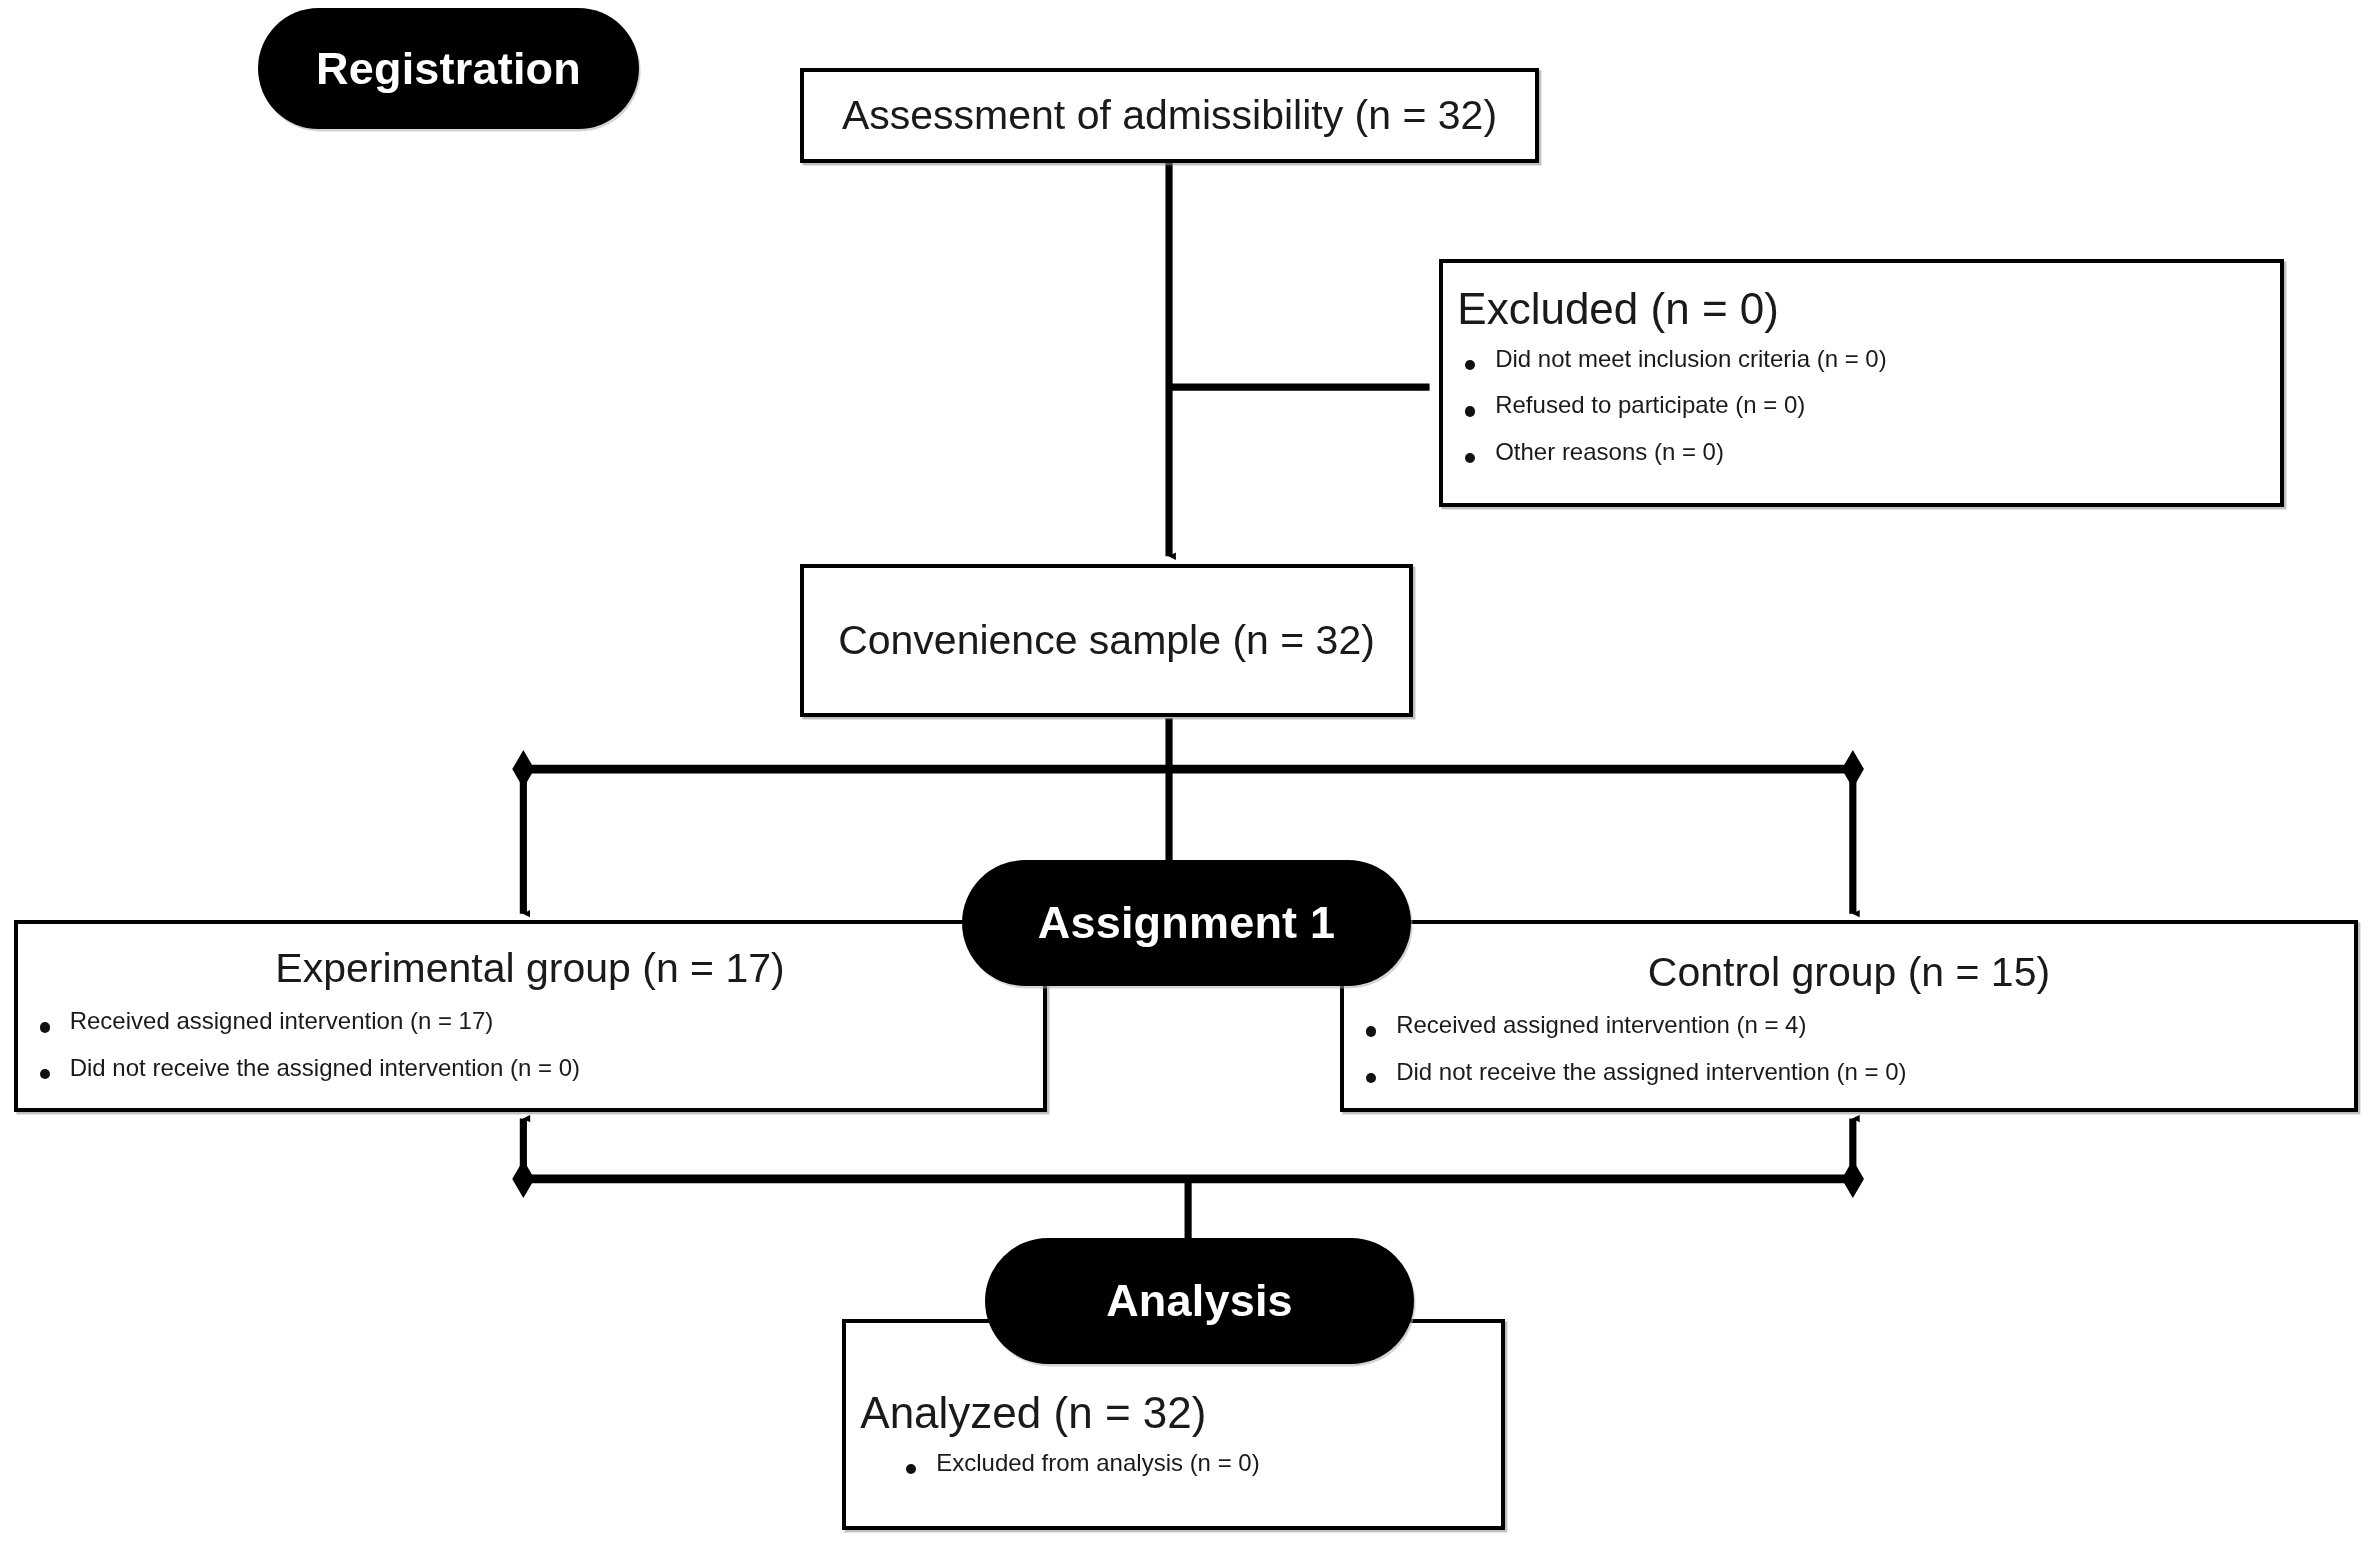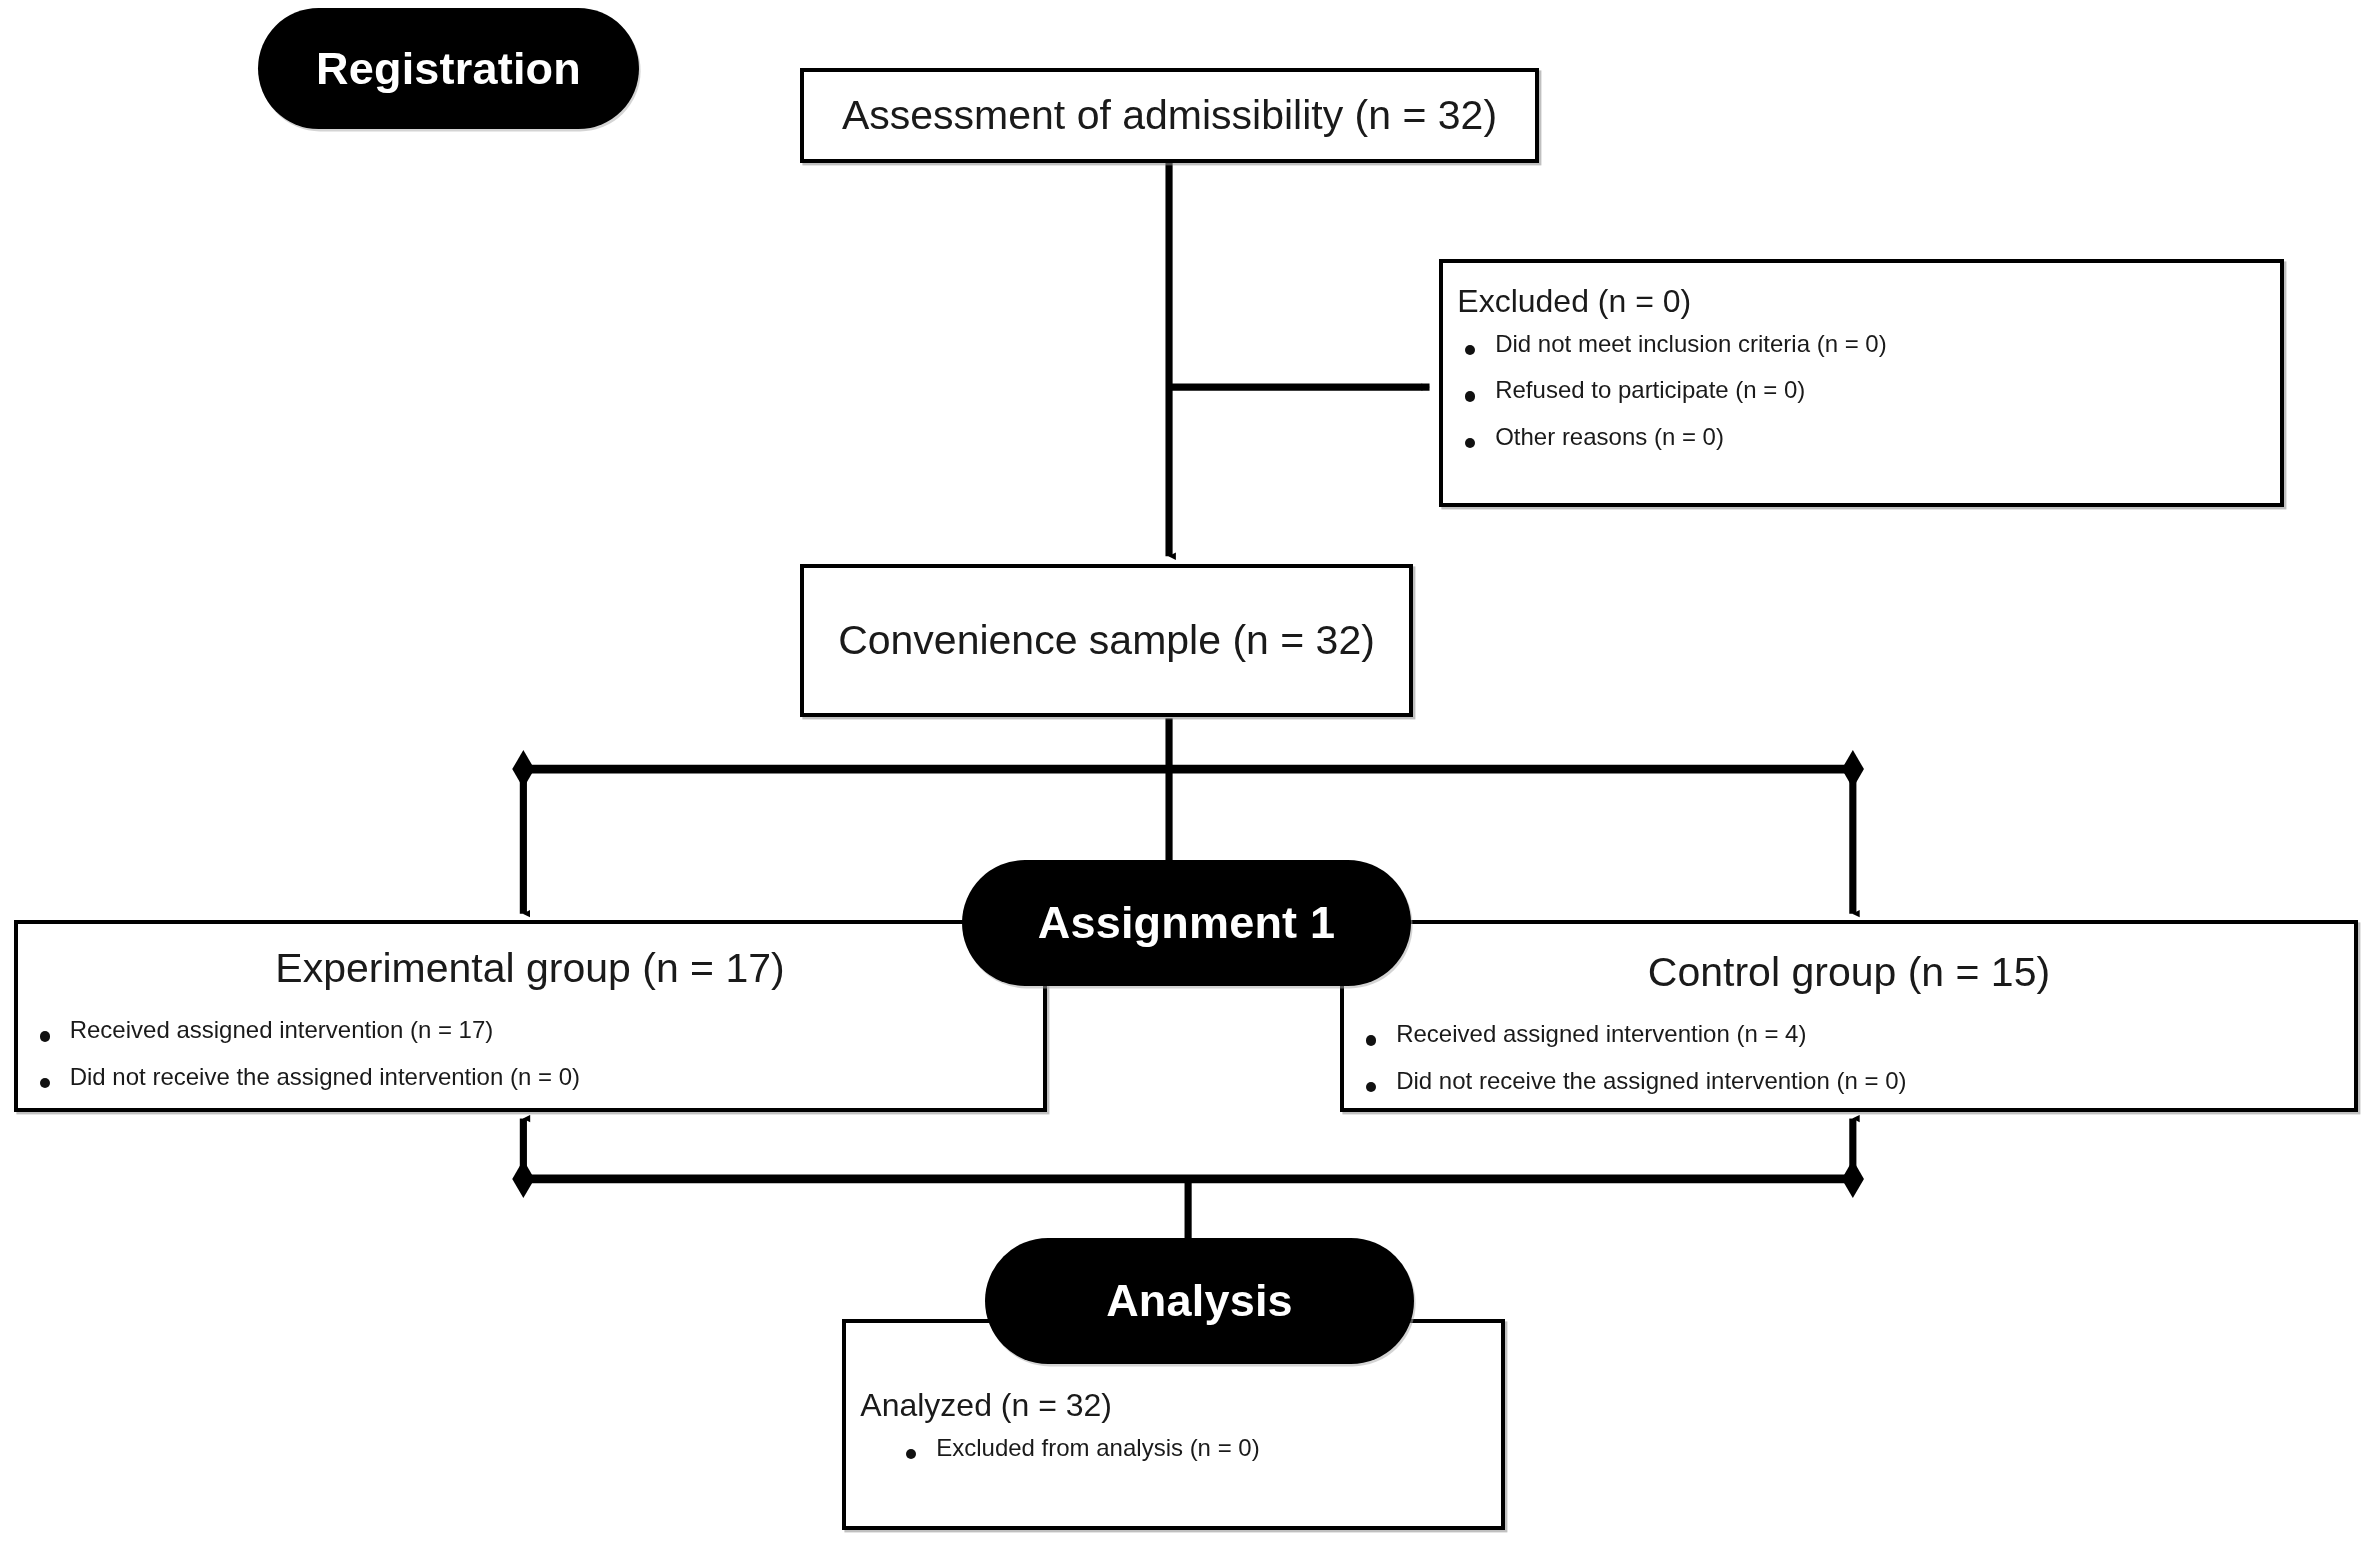--- a/index.html
+++ b/index.html
@@ -41,31 +41,31 @@
   }
   .box-title-center {
     text-align: center;
     font-size: 41px;
     color: #1a1a1a;
     line-height: 1.25;
     padding: 0 11px;
   }
   .box-title-left {
     text-align: left;
-    font-size: 32px;
+    font-size: 44px;
     color: #1a1a1a;
     line-height: 1.25;
     padding: 0 14.3px;
   }
   ul.bullets {
     margin: 8px 0 0 0;
     padding: 0 8px 0 49px;
     list-style: none;
   }
-  ul.bullets.tight { margin-top: 21px; }
+  ul.bullets.tight { margin-top: 12px; }
   ul.bullets li {
     position: relative;
     font-size: 24px;
     color: #1a1a1a;
     line-height: 1.22;
     margin: 0 0 17.5px 0;
     padding-left: 3.2px;
   }
   ul.bullets li:last-child { margin-bottom: 0; }
   ul.bullets li::before {

